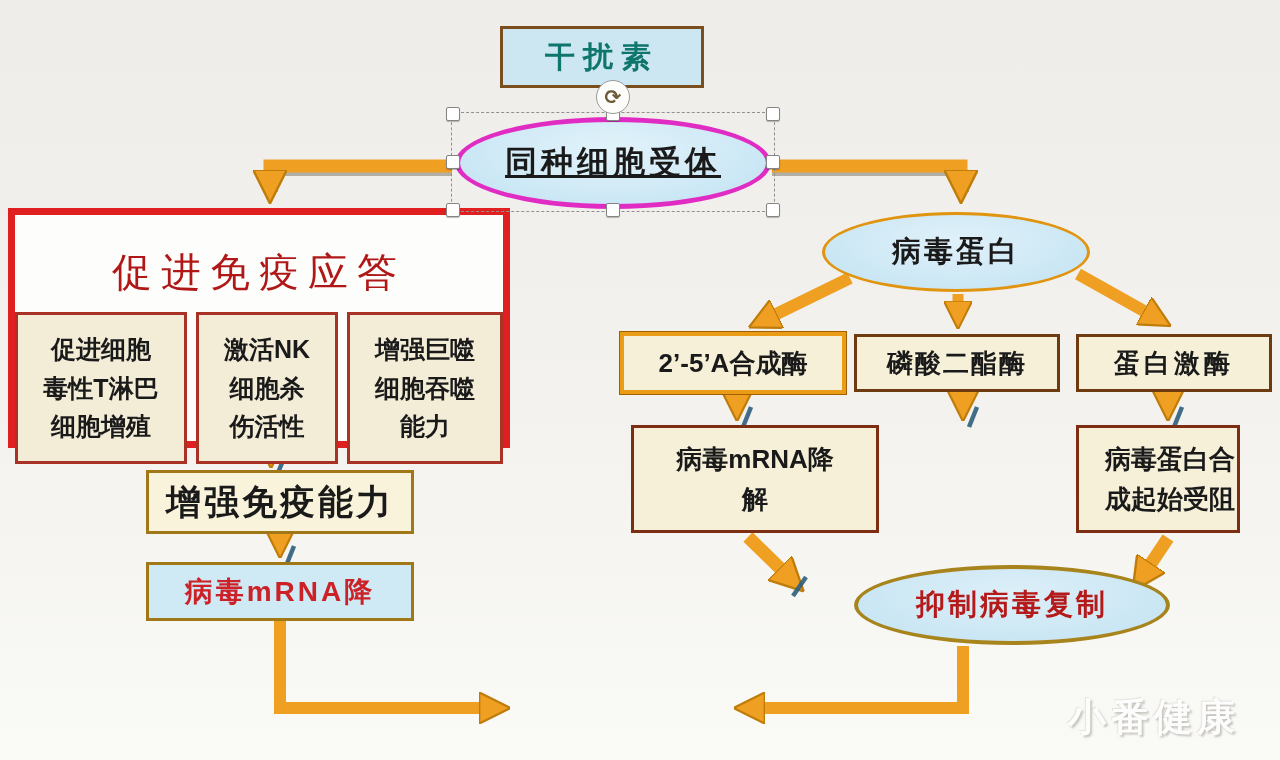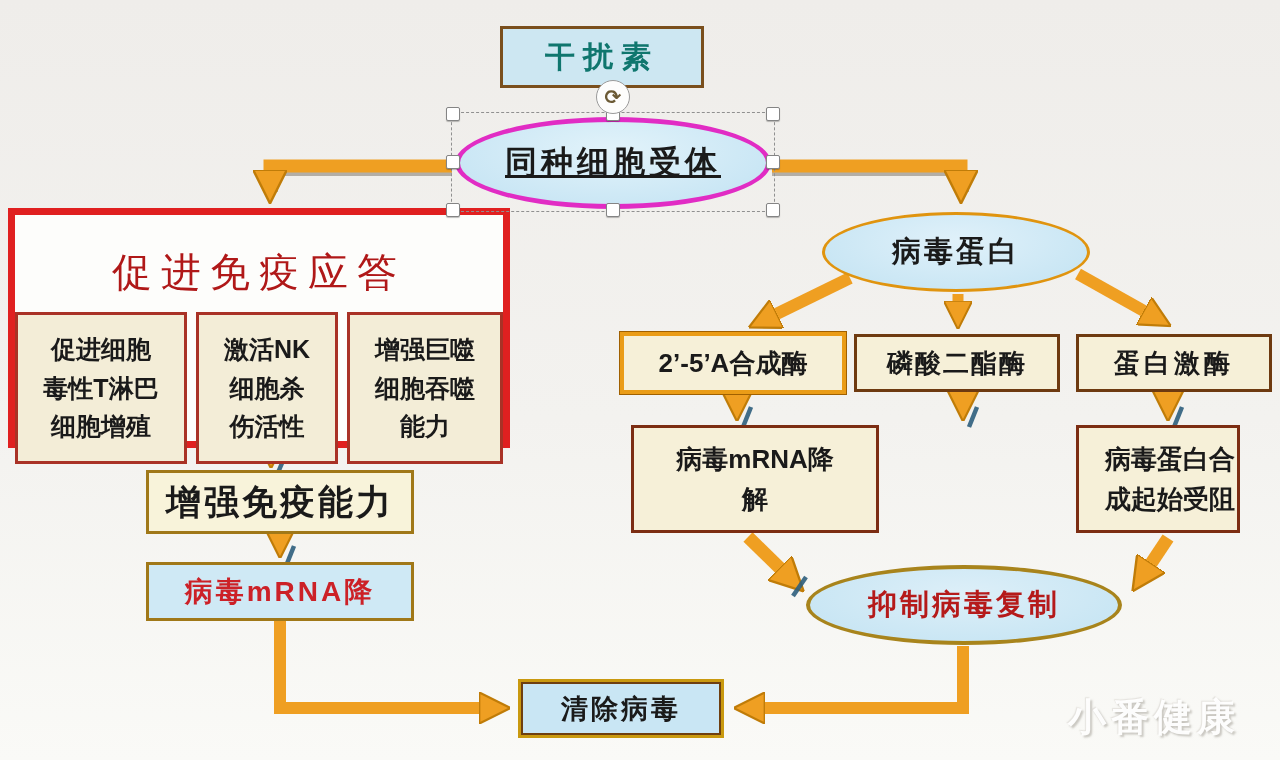--- a/index.html
+++ b/index.html
@@ -48,21 +48,21 @@
              border:3px solid #e0940f;font-size:29px;letter-spacing:3px;}
   .enzyme{background:#f6f0d8;font-size:26px;}
   .enz1{left:620px;top:332px;width:226px;height:62px;border:4px solid #ea9c17;
         box-shadow:0 0 0 1px #a06000;}
   .enz2{left:854px;top:334px;width:206px;height:58px;border:3px solid #6e3a10;letter-spacing:2px;}
   .enz3{left:1076px;top:334px;width:196px;height:58px;border:3px solid #6e3a10;letter-spacing:4px;}
   .effect{background:#f6f0d8;border:3px solid #7c2d12;font-size:26px;line-height:1.55;}
   .eff1{left:631px;top:425px;width:248px;height:108px;}
   .eff2{left:876px;top:425px;width:184px;height:108px;}
   .eff3{left:1076px;top:425px;width:164px;height:108px;padding-left:24px;}
-  .inhibit{left:806px;top:565px;width:316px;height:80px;border-radius:50%;
+  .inhibit{left:854px;top:565px;width:316px;height:80px;border-radius:50%;
            background:radial-gradient(ellipse at 50% 35%,#ddeff8 0%,#c9e6f4 75%);
            border:4px solid #a8841c;color:#b51a1a;font-size:29px;letter-spacing:3px;}
   
   .watermark{position:absolute;left:1068px;top:692px;font-size:38px;font-weight:bold;
              letter-spacing:5px;color:rgba(255,255,255,.95);z-index:6;
              text-shadow:2px 2px 2px rgba(170,166,158,.6), -1px -1px 1px rgba(210,206,200,.5);}
 </style>
 </head>
 <body>
 
@@ -138,21 +138,20 @@
 细胞杀
 伤活性</div>
       <div class="immune-item ii3 ml">增强巨噬
 细胞吞噬
 能力</div>
     </div>
   </div>
 
   <div class="node enhance">增强免疫能力</div>
   <div class="node block">病毒mRNA降</div>
-  <div class="node clear">清除病毒</div>
 
   <div class="node antiviral">病毒蛋白</div>
   <div class="node enzyme enz1">2’-5’A合成酶</div>
   <div class="node enzyme enz2">磷酸二酯酶</div>
   <div class="node enzyme enz3">蛋白激酶</div>
   <div class="node effect eff1 ml">病毒mRNA降
 解</div>
   <div class="node effect eff3 ml">病毒蛋白合
 成起始受阻</div>
   <div class="node inhibit">抑制病毒复制</div>

